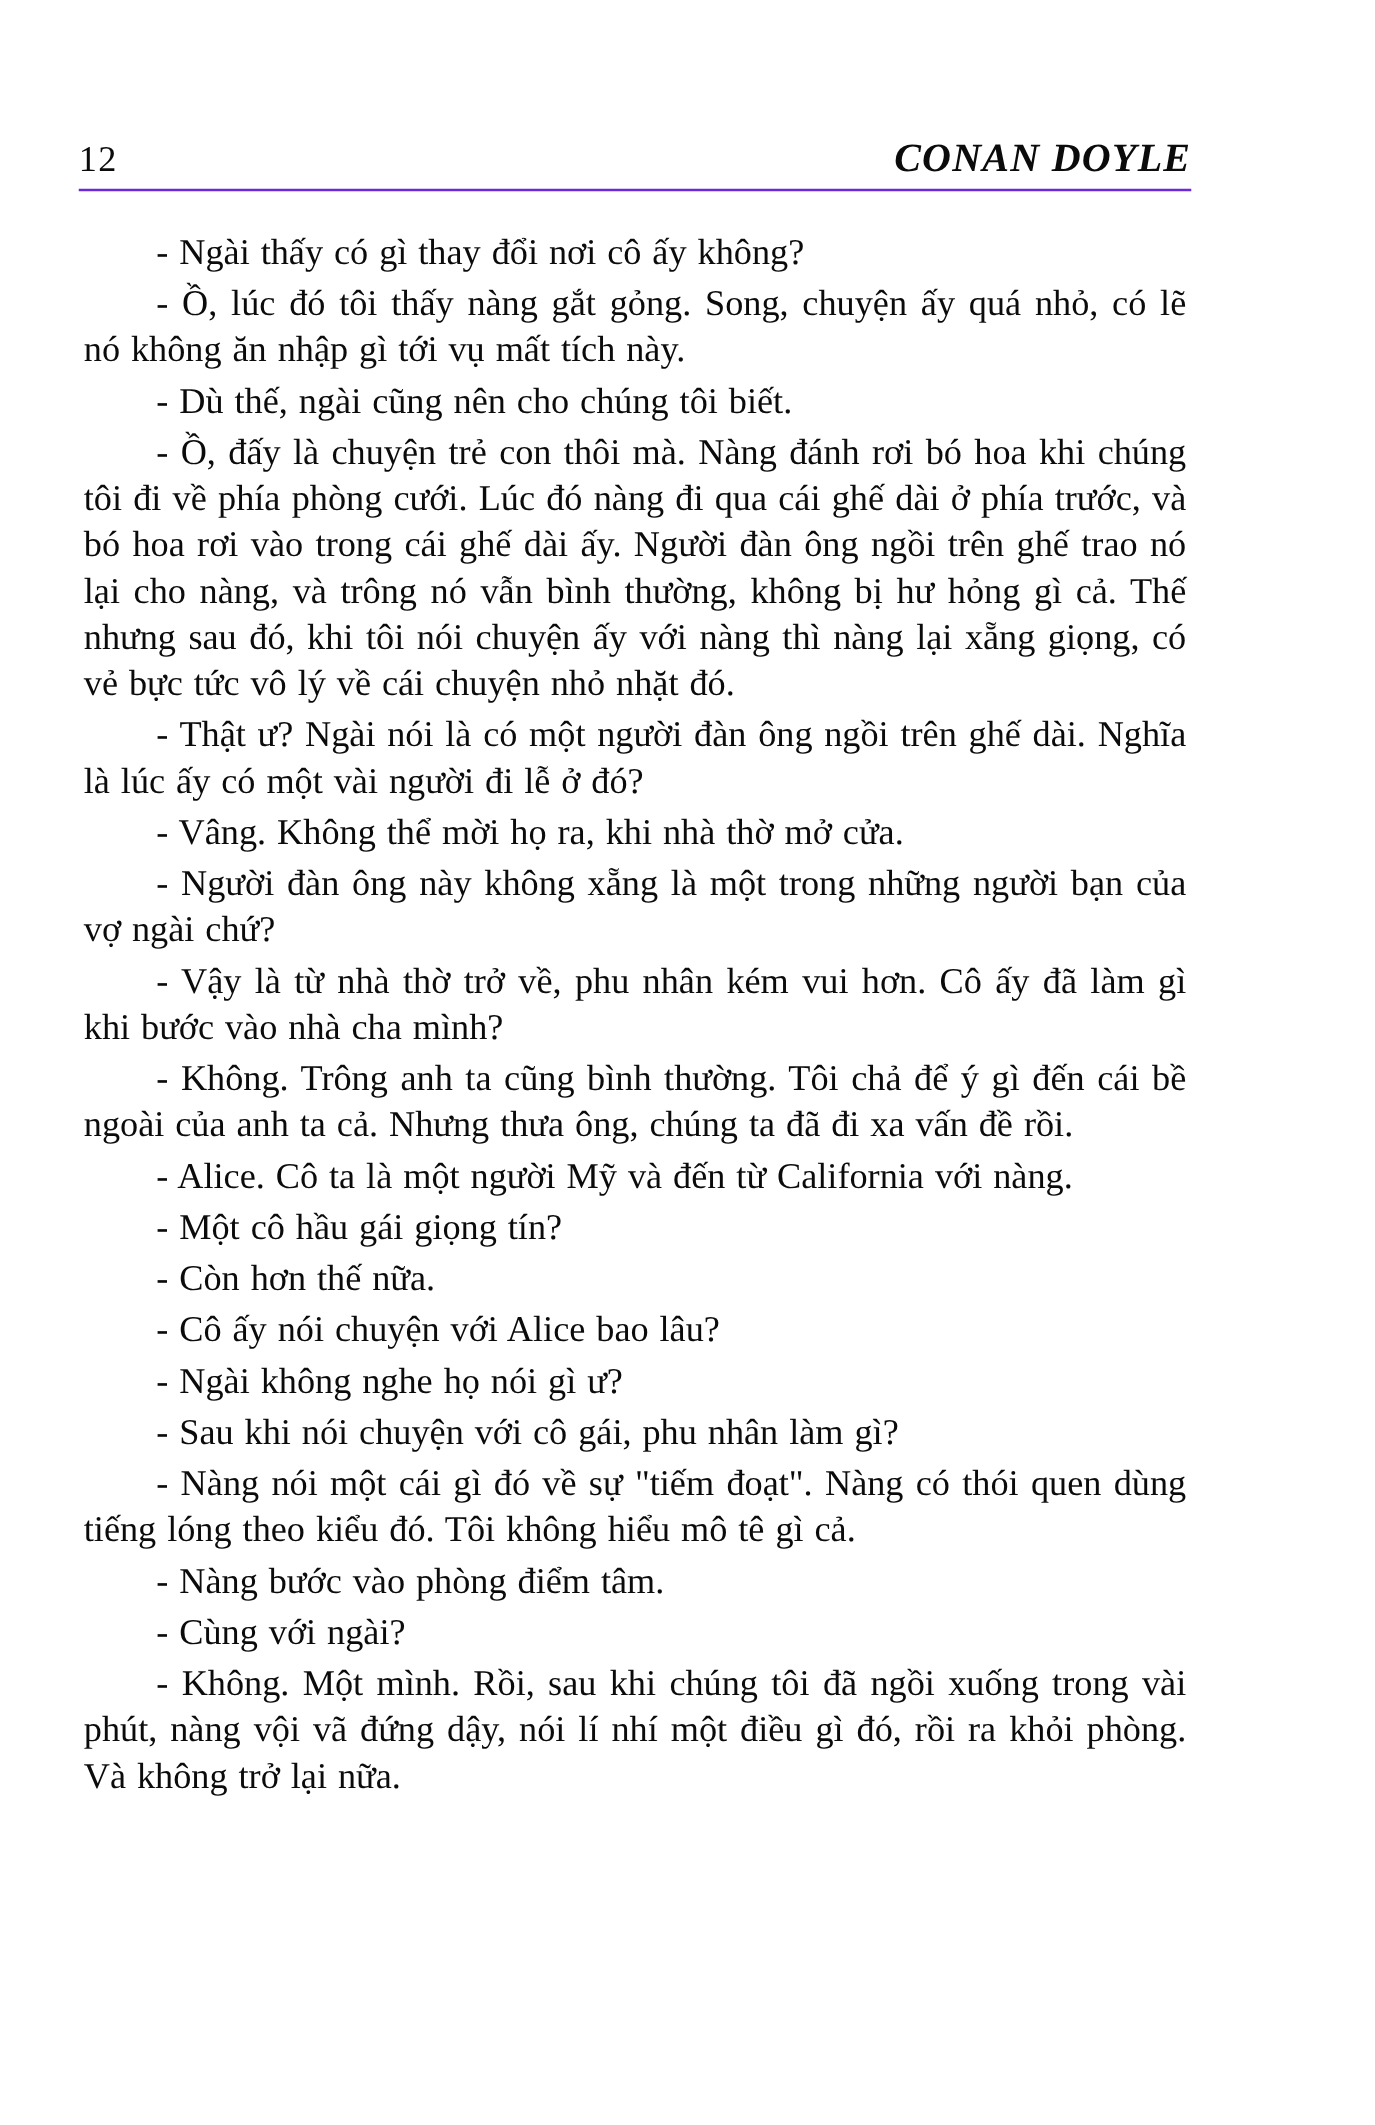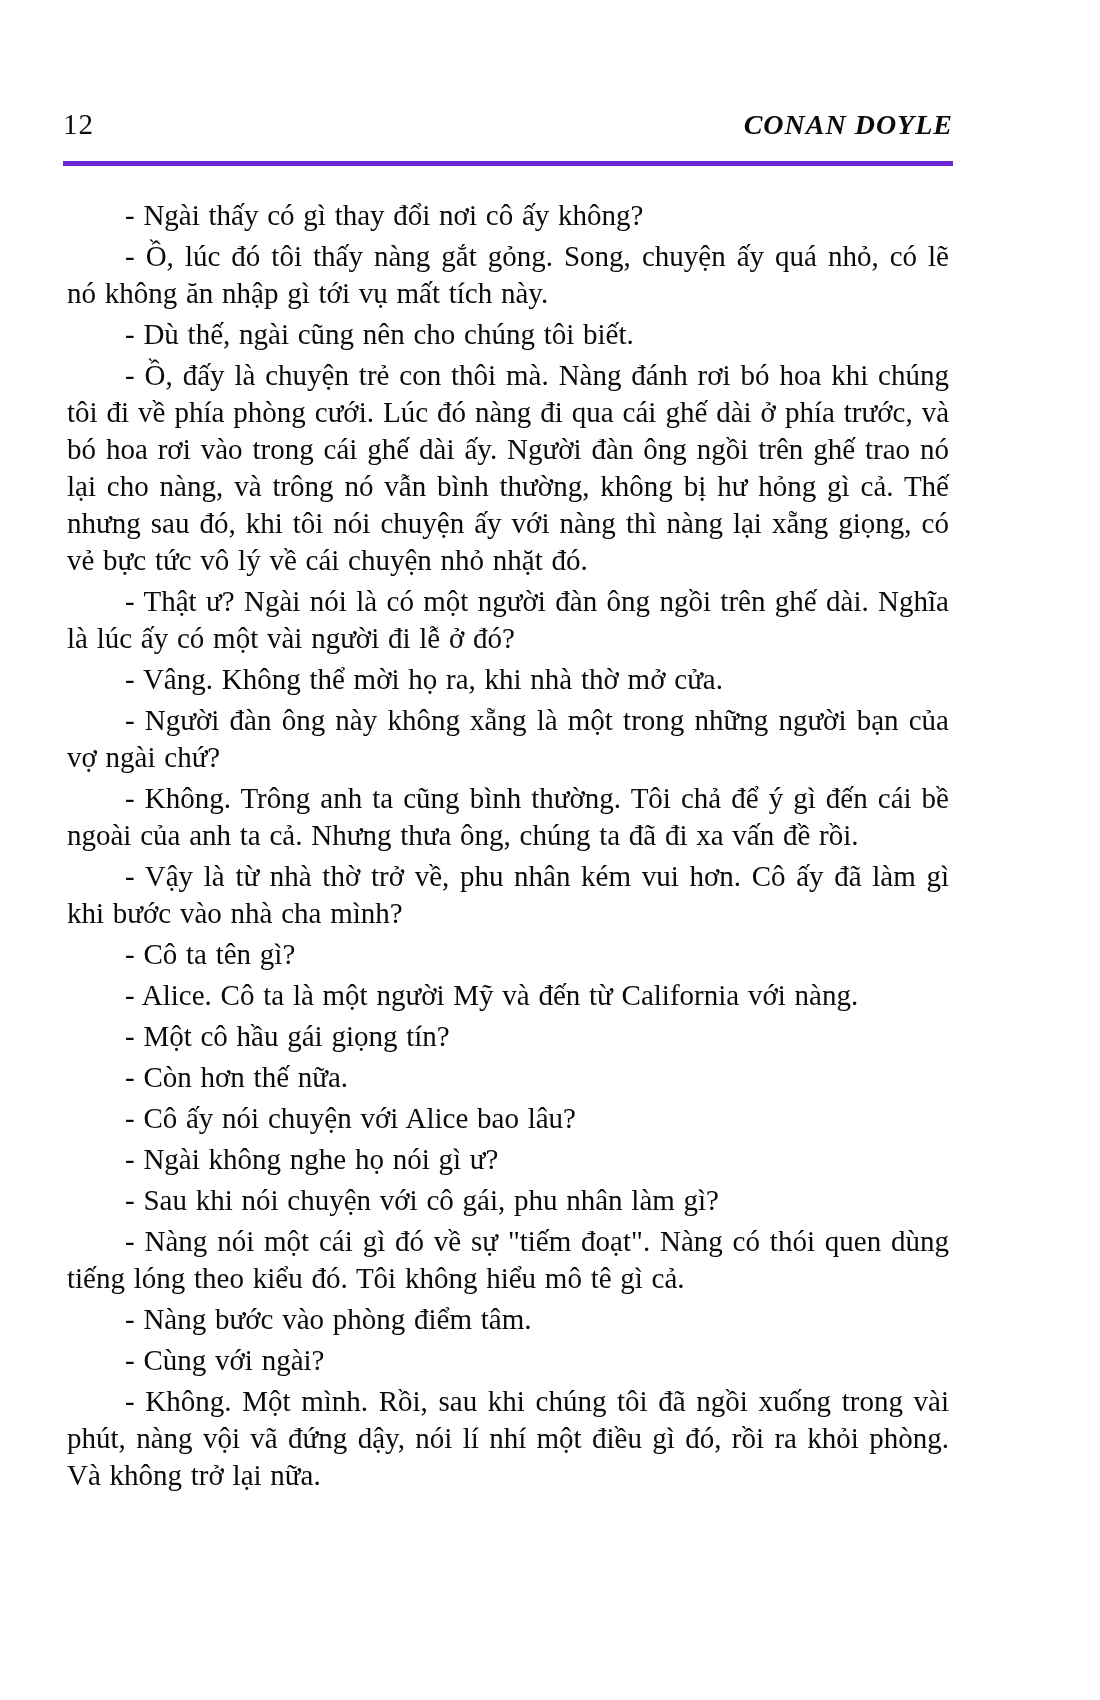--- a/index.html
+++ b/index.html
@@ -14,30 +14,30 @@
     width: 1100px;
     height: 1700px;
     padding: 108px 147px 0 63px; 
     background: #ffffff;
     overflow: hidden;
   }
   .page-header {
     display: flex;
     justify-content: space-between;
     align-items: baseline;
-    padding-bottom: 20px;
-    border-bottom: 5px solid #6d28d9;
+    padding-bottom: 6px;
+    border-bottom: 2px solid #6d28d9;
   }
   .page-number {
     font-size: 29px;
     font-weight: normal;
     letter-spacing: 1px;
   }
   .running-title {
-    font-size: 28px;
+    font-size: 32px;
     font-style: italic;
     font-weight: bold;
     letter-spacing: 1px;
   }
   .page-body {
     padding-top: 27px;
   }
   .page-body p {
     font-size: 29px;
     line-height: 37px;
@@ -58,23 +58,22 @@
   </header>
 
   <main class="page-body">
     <p>- Ngài thấy có gì thay đổi nơi cô ấy không?</p>
     <p>- Ồ, lúc đó tôi thấy nàng gắt gỏng. Song, chuyện ấy quá nhỏ, có lẽ nó không ăn nhập gì tới vụ mất tích này.</p>
     <p>- Dù thế, ngài cũng nên cho chúng tôi biết.</p>
     <p>- Ồ, đấy là chuyện trẻ con thôi mà. Nàng đánh rơi bó hoa khi chúng tôi đi về phía phòng cưới. Lúc đó nàng đi qua cái ghế dài ở phía trước, và bó hoa rơi vào trong cái ghế dài ấy. Người đàn ông ngồi trên ghế trao nó lại cho nàng, và trông nó vẫn bình thường, không bị hư hỏng gì cả. Thế nhưng sau đó, khi tôi nói chuyện ấy với nàng thì nàng lại xẵng giọng, có vẻ bực tức vô lý về cái chuyện nhỏ nhặt đó.</p>
     <p>- Thật ư? Ngài nói là có một người đàn ông ngồi trên ghế dài. Nghĩa là lúc ấy có một vài người đi lễ ở đó?</p>
     <p>- Vâng. Không thể mời họ ra, khi nhà thờ mở cửa.</p>
     <p>- Người đàn ông này không xẵng là một trong những người bạn của vợ ngài chứ?</p>
+    <p>- Vậy là từ nhà thờ trở về, phu nhân kém vui hơn. Cô ấy đã làm gì khi bước vào nhà cha mình?</p>
     <p>- Không. Trông anh ta cũng bình thường. Tôi chả để ý gì đến cái bề ngoài của anh ta cả. Nhưng thưa ông, chúng ta đã đi xa vấn đề rồi.</p>
-    <p>- Vậy là từ nhà thờ trở về, phu nhân kém vui hơn. Cô ấy đã làm gì khi bước vào nhà cha mình?</p>
-    <p>- Cô ta tên gì?</p>
     <p>- Alice. Cô ta là một người Mỹ và đến từ California với nàng.</p>
     <p>- Một cô hầu gái giọng tín?</p>
     <p>- Còn hơn thế nữa.</p>
     <p>- Cô ấy nói chuyện với Alice bao lâu?</p>
     <p>- Ngài không nghe họ nói gì ư?</p>
     <p>- Sau khi nói chuyện với cô gái, phu nhân làm gì?</p>
     <p>- Nàng nói một cái gì đó về sự "tiếm đoạt". Nàng có thói quen dùng tiếng lóng theo kiểu đó. Tôi không hiểu mô tê gì cả.</p>
     <p>- Nàng bước vào phòng điểm tâm.</p>
     <p>- Cùng với ngài?</p>
     <p>- Không. Một mình. Rồi, sau khi chúng tôi đã ngồi xuống trong vài phút, nàng vội vã đứng dậy, nói lí nhí một điều gì đó, rồi ra khỏi phòng. Và không trở lại nữa.</p>

